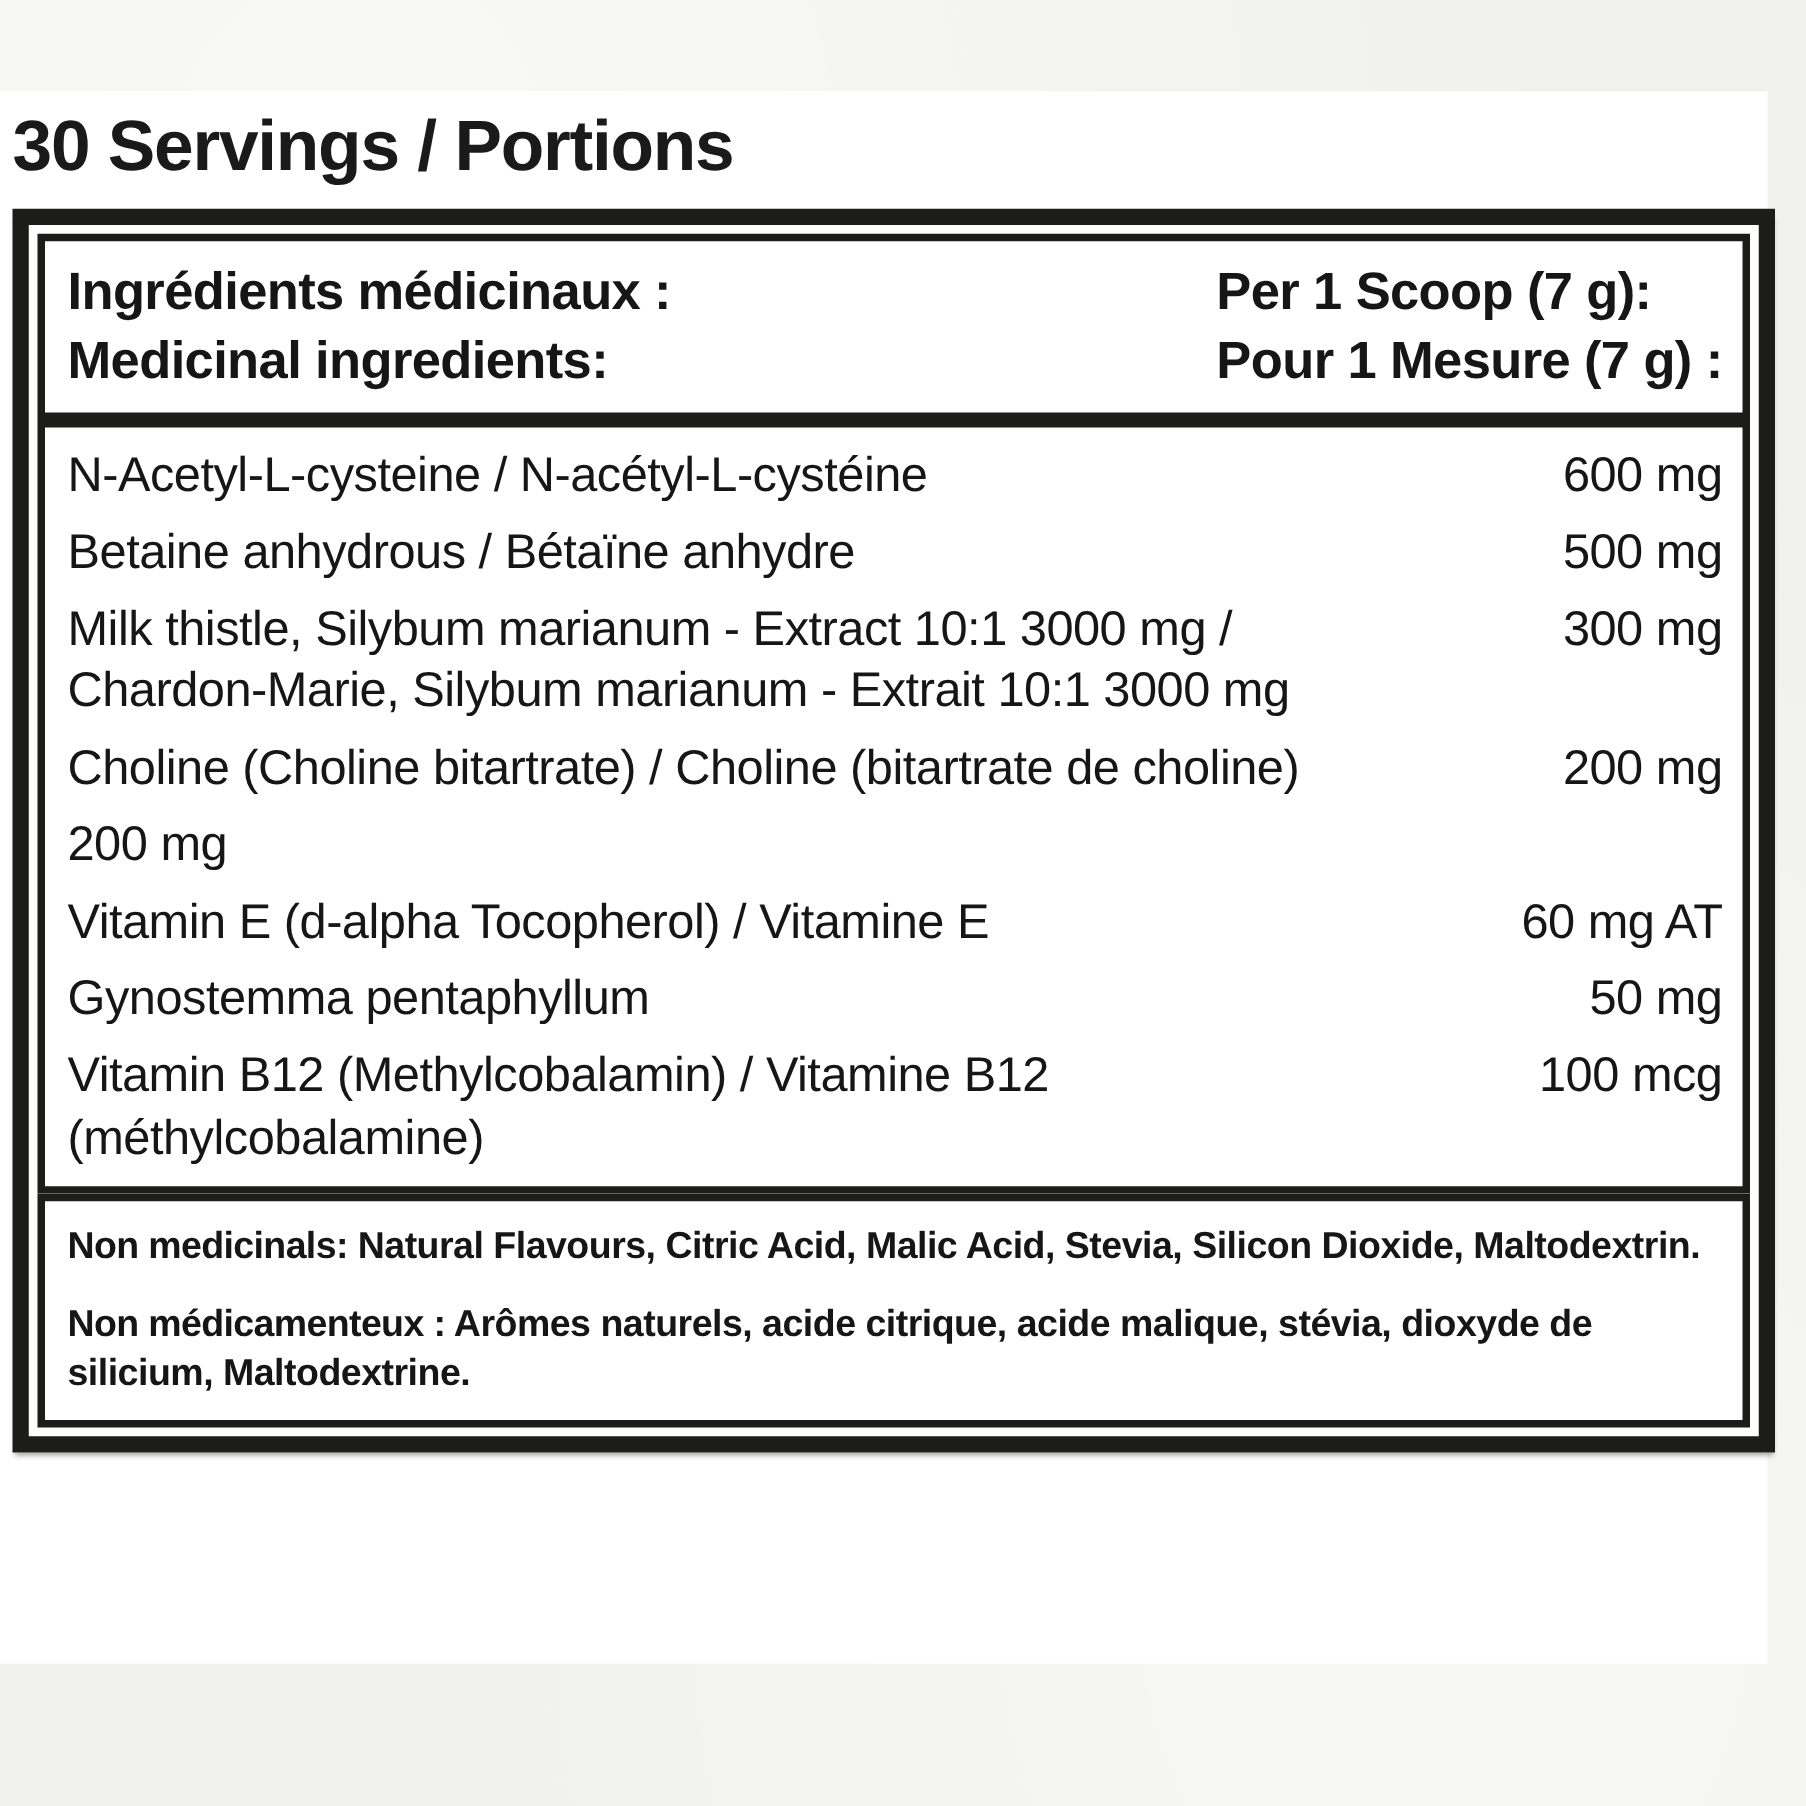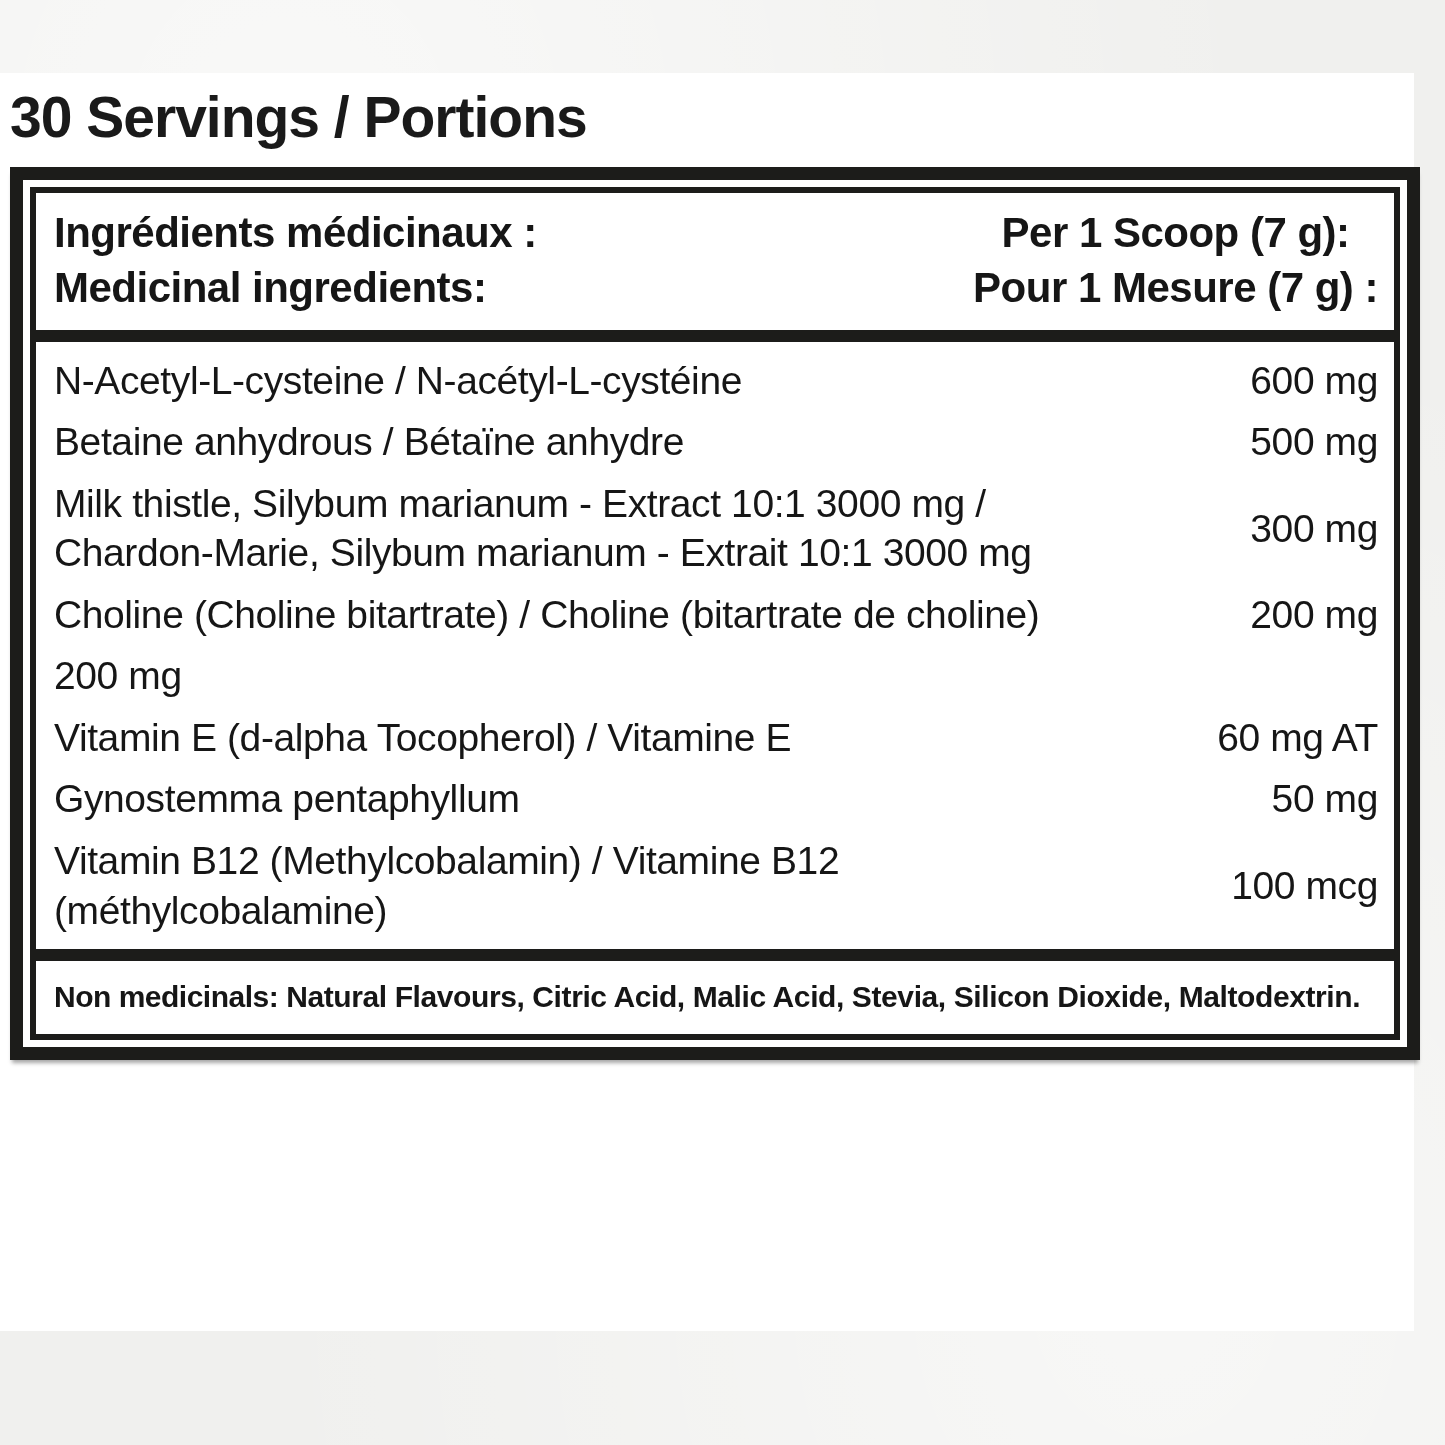--- a/index.html
+++ b/index.html
@@ -38,24 +38,24 @@
     border:6px solid #1c1c1a;
     background:#fff;
   }
   
   .hdr{
     display:flex;justify-content:space-between;align-items:center;
     padding:12px 16px 14px 18px;
     font-weight:bold;font-size:42px;letter-spacing:-0.5px;
     line-height:1.32;
   }
-  .hdr-right{text-align:center;}
+  .hdr-right{text-align:left;}
   
   .ing-box{padding:14px 16px 10px 18px;font-size:39px;letter-spacing:-0.4px;}
-  .ing-row{display:flex;align-items:center;gap:24px;margin-bottom:12px;line-height:1.27;}
+  .ing-row{display:flex;align-items:flex-start;gap:24px;margin-bottom:12px;line-height:1.27;}
   .ing-row:last-child{margin-bottom:4px;}
   .ing-name{flex:1;min-width:0;}
   .ing-line:empty{display:none;}
   .ing-amount{white-space:nowrap;padding-bottom:0;}
   
   .nonmed{padding:16px 16px 18px 18px;font-size:30px;letter-spacing:-0.4px;line-height:1.3;font-weight:bold;}
   .nonmed p{margin:0 0 24px 0;}
   .nonmed p:last-child{margin-bottom:0;}
   .nonmed b{letter-spacing:-0.5px;}
 </style>
@@ -138,17 +138,18 @@
             <div class="ing-line">Vitamin B12 (Methylcobalamin) / Vitamine B12</div>
             <div class="ing-line">(méthylcobalamine)</div>
           </div>
           <div class="ing-amount">100 mcg</div>
         </div>
 
       </div>
 
       <div class="box nonmed">
         <p><b>Non medicinals:</b><span> Natural Flavours, Citric Acid, Malic Acid, Stevia, Silicon Dioxide, Maltodextrin.</span></p>
+        <p><b>Non médicamenteux :</b><span> Arômes naturels, acide citrique, acide malique, stévia, dioxyde de silicium, Maltodextrine.</span></p>
       </div>
 
     </div>
   </div>
 </div>
 
 </body></html>

